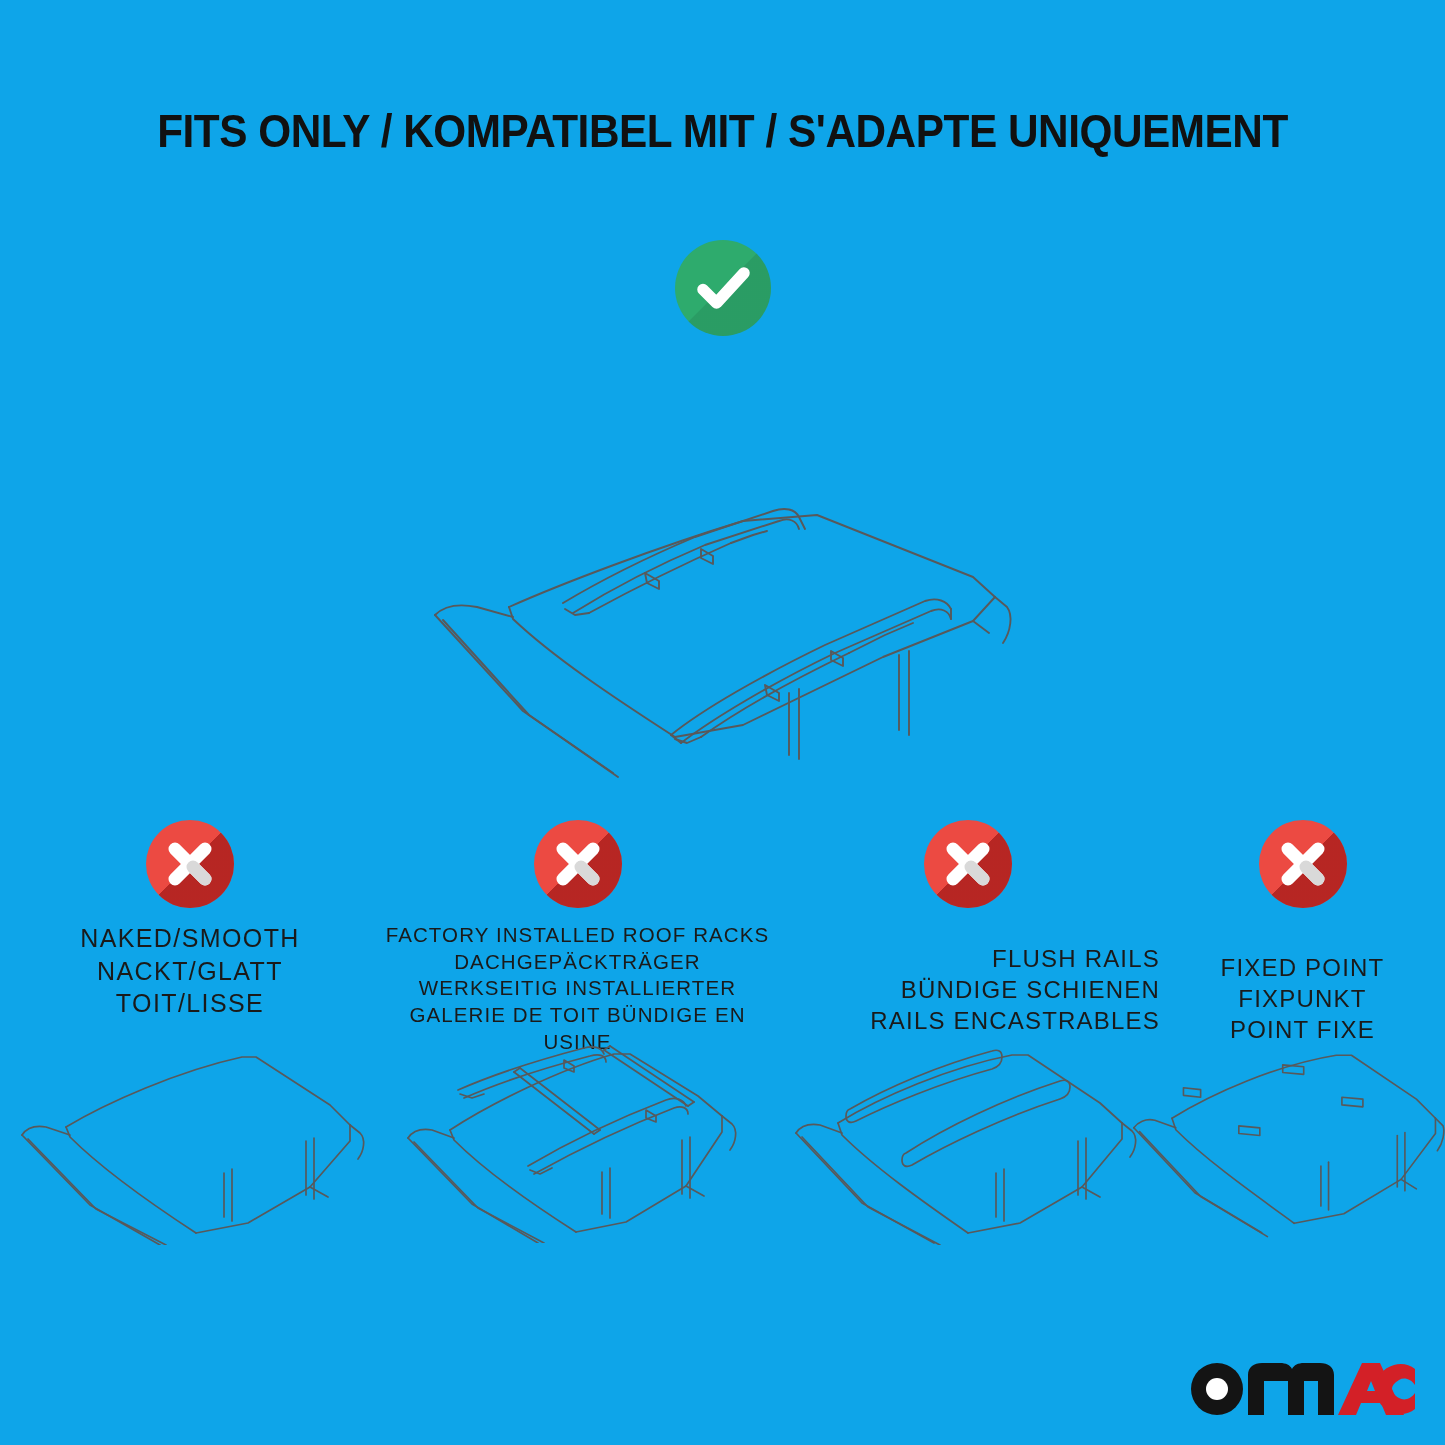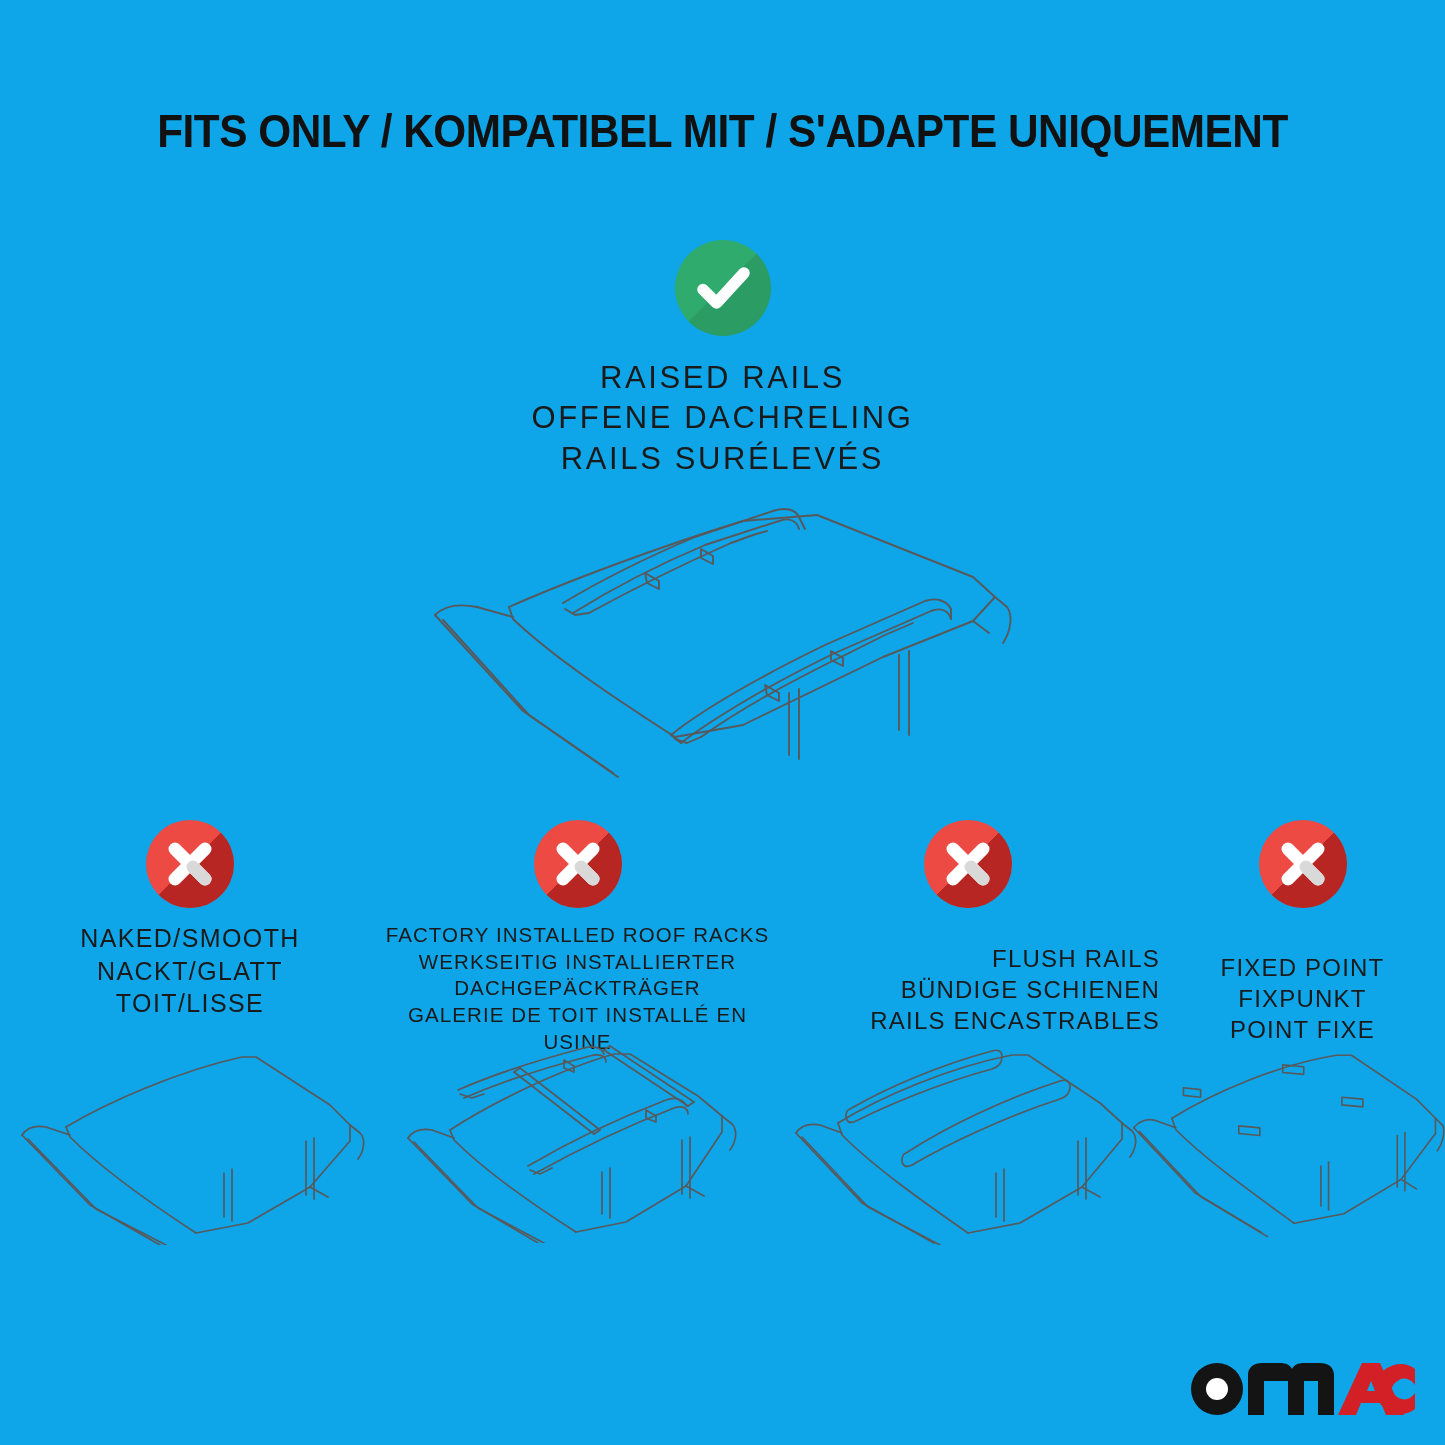--- a/index.html
+++ b/index.html
@@ -110,25 +110,20 @@
 
     <div class="icon-wrap">
       <span class="check-icon">
         <span class="shadow"></span>
         <svg viewBox="0 0 96 96" aria-hidden="true">
           <path d="M28 49.5 L41.5 63 L69 33" fill="none" stroke="#ffffff" stroke-width="11.5" stroke-linecap="round" stroke-linejoin="round"></path>
         </svg>
       </span>
     </div>
 
-    <div class="hero-text">
-      <div>RAISED RAILS</div>
-      <div>OFFENE DACHRELING</div>
-      <div>RAILS SURÉLEVÉS</div>
-    </div>
   </div>
 
   <div class="hero-art">
     <svg width="620" height="300" viewBox="0 0 620 300" aria-hidden="true">
       <g fill="none" stroke="#58595b" stroke-width="1.9" stroke-linecap="round" stroke-linejoin="round">
 
         <path d="M96 122 C150 98 245 62 330 36 L404 30 L560 92 L582 112"></path>
         <path d="M96 122 L100 134 C140 172 200 212 262 252"></path>
         <path d="M262 252 L330 240 L470 172 L560 136 L582 112"></path>
 
@@ -216,23 +211,23 @@
             <g stroke="#ffffff" stroke-width="13" stroke-linecap="round">
               <line x1="29" y1="29" x2="59" y2="59"></line>
               <line x1="59" y1="29" x2="29" y2="59"></line>
             </g>
             <line x1="47" y1="47" x2="59" y2="59" stroke="#d9d9d9" stroke-width="13" stroke-linecap="round"></line>
           </svg>
         </span>
       </div>
       <div class="col-label lbl-sm">
         <div>FACTORY INSTALLED ROOF RACKS</div>
+        <div>DACHGEPÄCKTRÄGER</div>
         <div>WERKSEITIG INSTALLIERTER</div>
-        <div>DACHGEPÄCKTRÄGER</div>
-        <div>GALERIE DE TOIT INSTALLÉ EN USINE</div>
+        <div>GALERIE DE TOIT BÜNDIGE EN USINE</div>
       </div>
       <div class="col-art" style="top:218px;">
         <svg width="360" height="205" viewBox="0 0 360 205" aria-hidden="true">
           <g fill="none" stroke="#58595b" stroke-width="1.7" stroke-linecap="round" stroke-linejoin="round">
 
             <path d="M52 92 C92 66 160 32 216 16 L232 16 L300 58 L324 78"></path>
             <path d="M52 92 L56 102 C88 134 134 166 178 194"></path>
             <path d="M178 194 L228 184 L288 148 L324 94 L324 78"></path>
             <path d="M56 100 L34 92 C22 90 14 94 10 100"></path>
             <path d="M10 100 L74 166 L140 205"></path>

